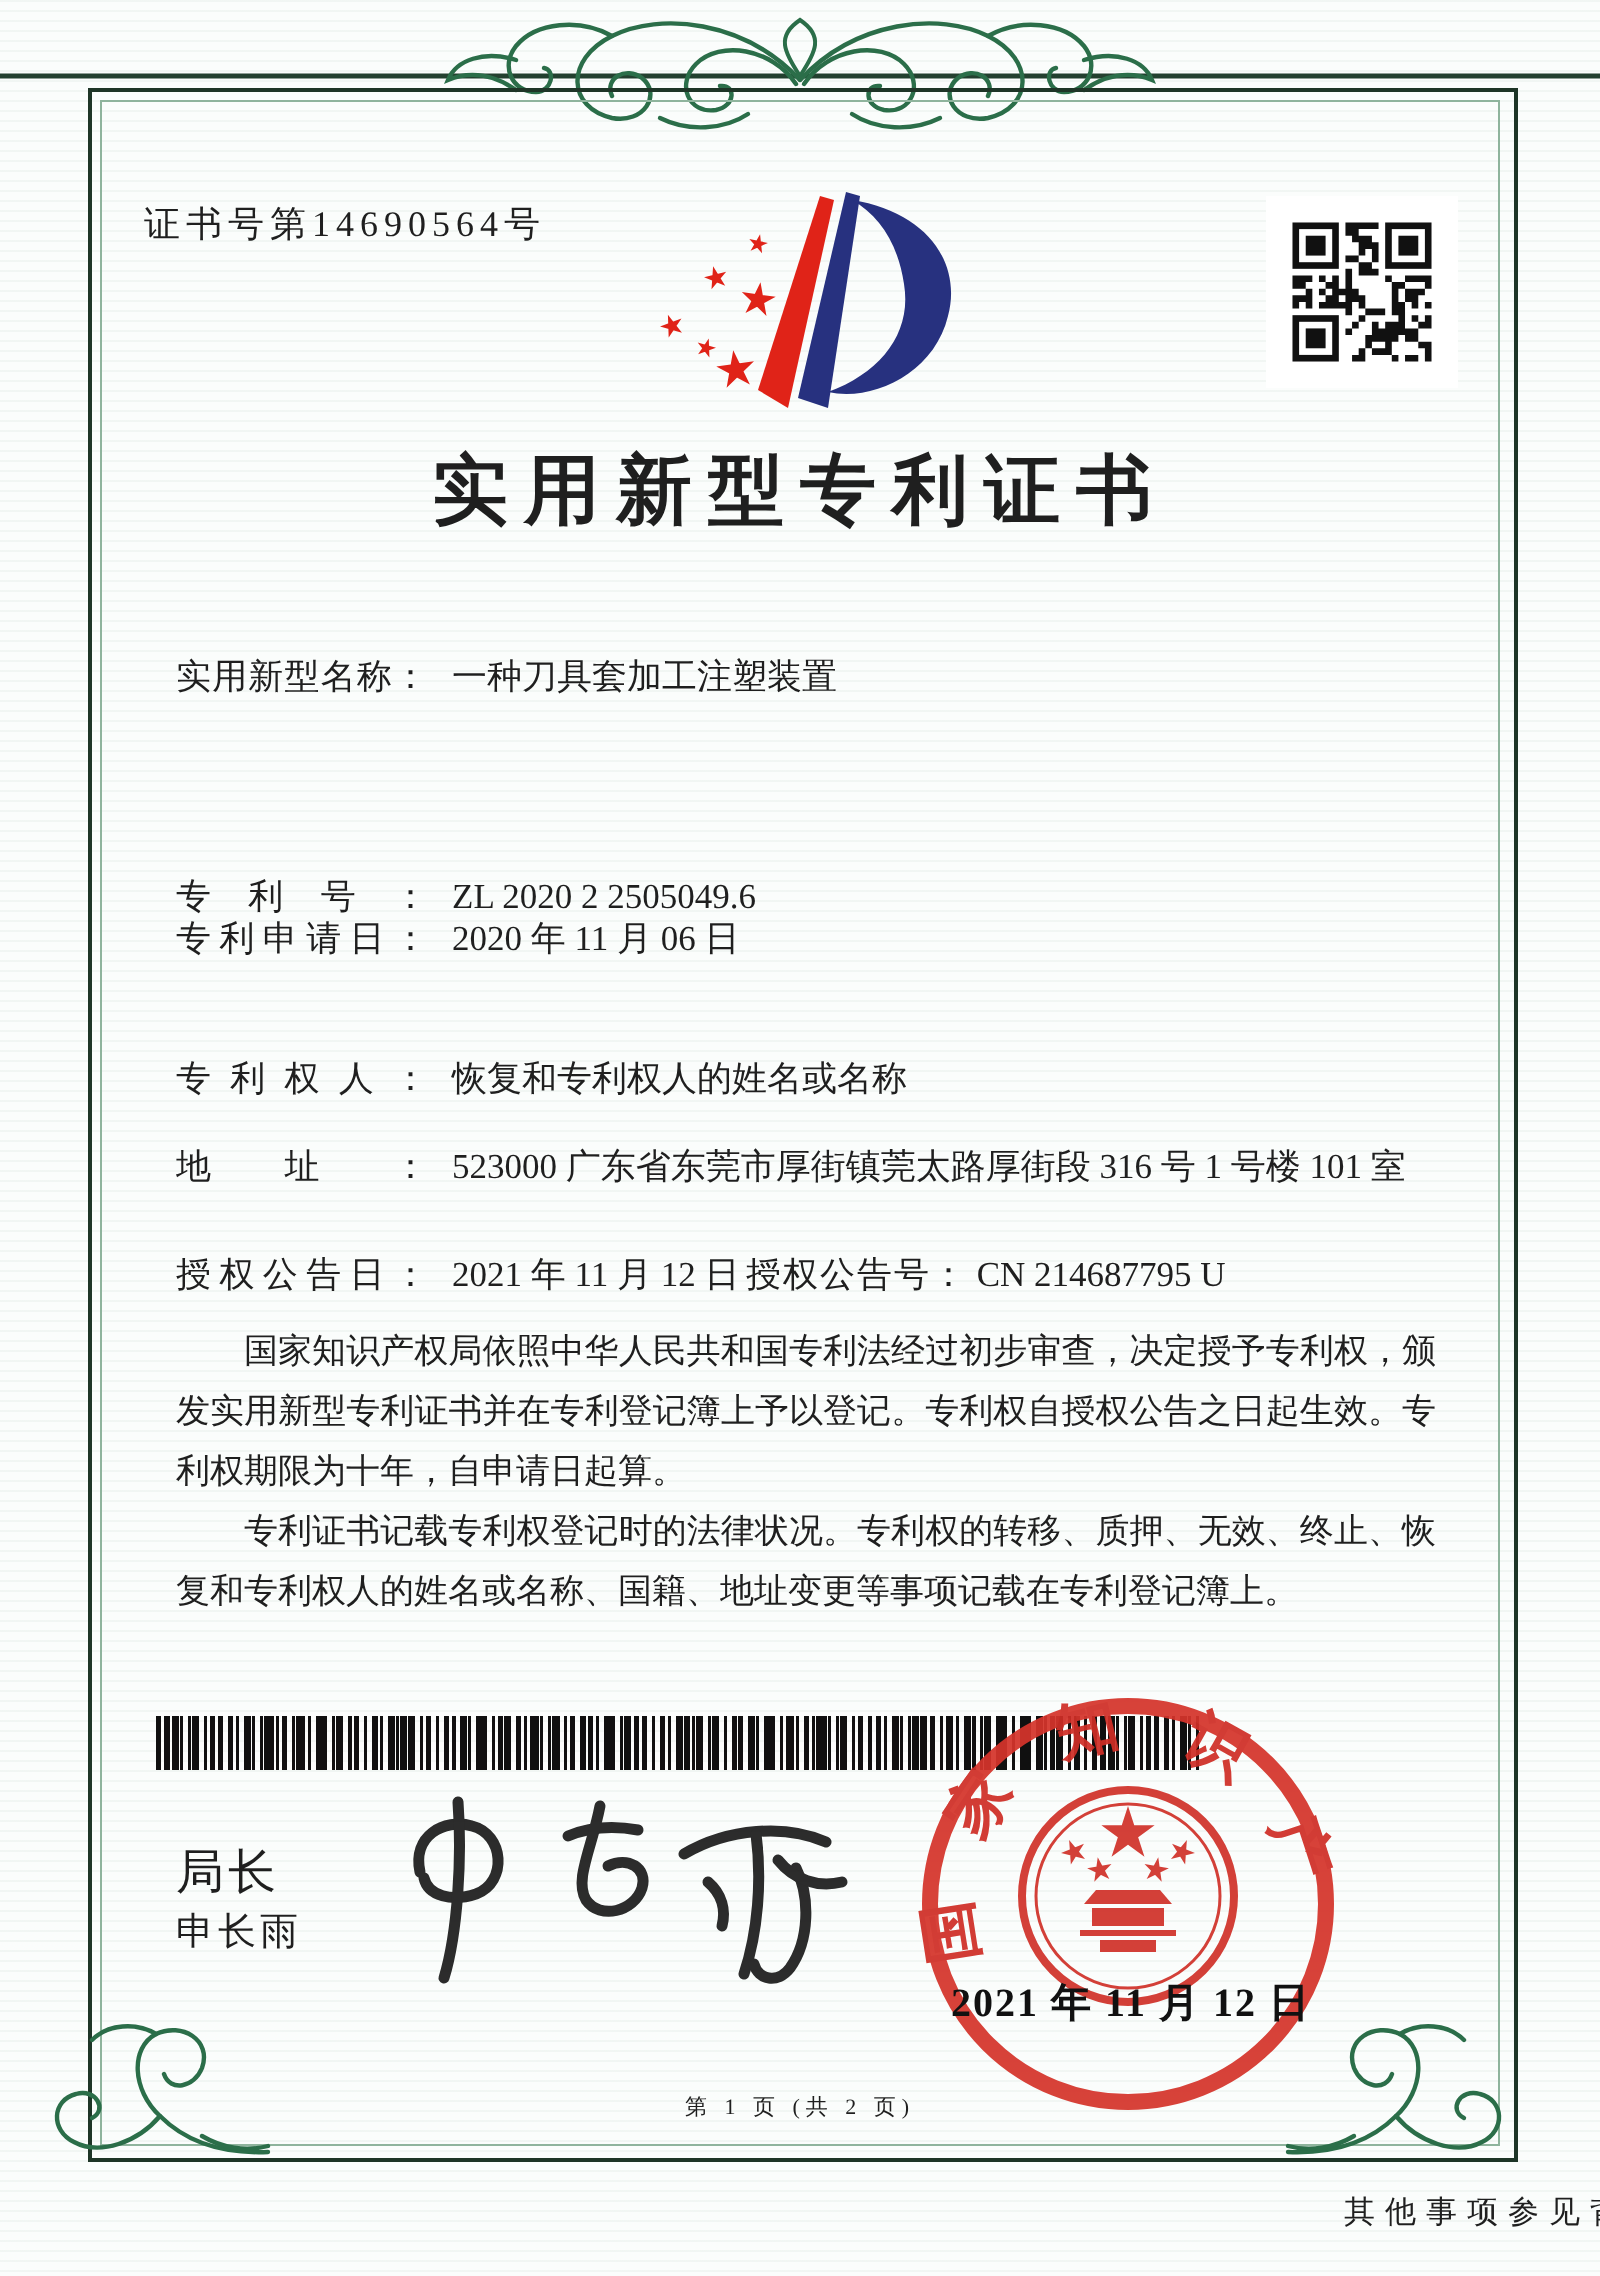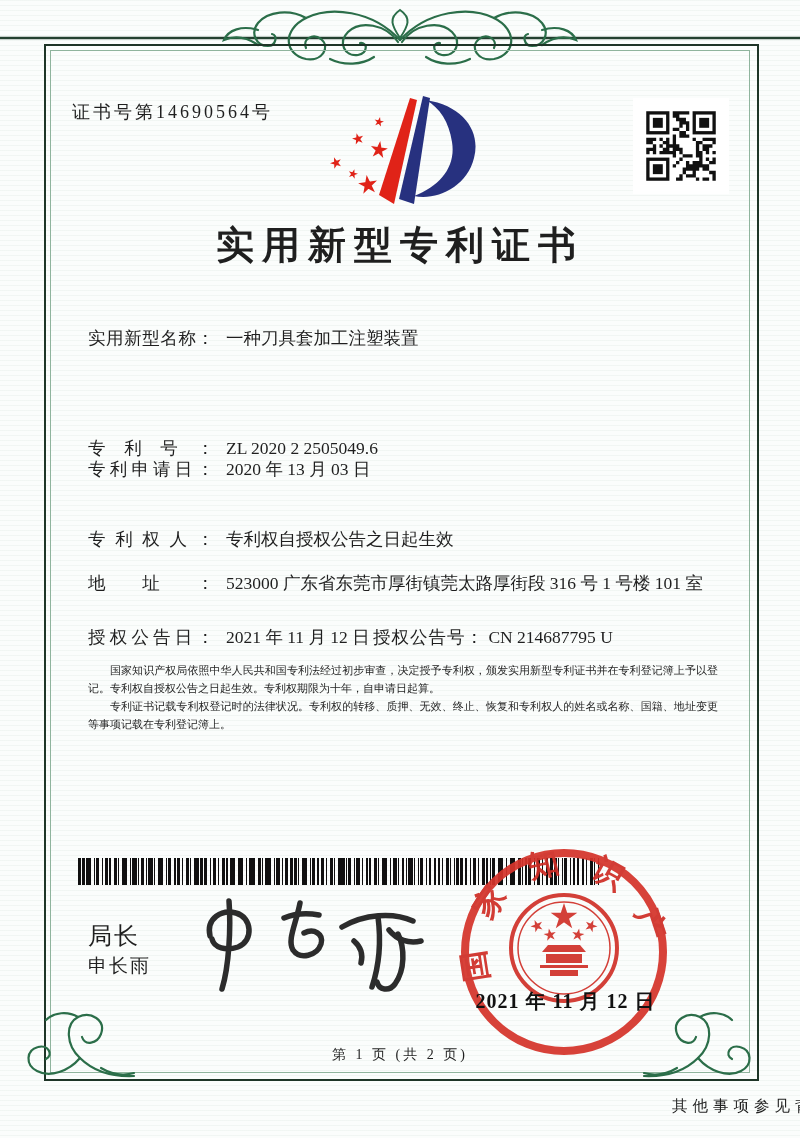--- a/index.html
+++ b/index.html
@@ -19,33 +19,33 @@
   .cert-no{left:72px;top:100px;font-size:18px;letter-spacing:3px;}
   .title{left:0;top:220px;width:800px;text-align:center;font-size:38px;font-weight:700;letter-spacing:8px;}
   
   .row{left:88px;width:652px;display:flex;font-size:17.5px;line-height:26px;}
   .lab{display:inline-block;width:126px;text-align:justify;text-align-last:justify;flex:0 0 126px;}
   .val{margin-left:12px;}
   .row-addr .val{width:508px;}
   .grant2{position:absolute;left:285px;top:0;white-space:nowrap;}
   .grant2 .lab2{letter-spacing:1px;}
   
-  .body-text{left:88px;top:661px;width:630px;font-size:11px;line-height:18px;text-align:justify;}
+  .body-text{left:88px;top:661px;width:630px;font-size:17px;line-height:30px;text-align:justify;}
   .body-text p{margin:0;text-indent:2em;}
   
   .barcode{left:78px;top:858px;width:522px;height:27px;
     background-image:
       repeating-linear-gradient(90deg,#101010 0 1.5px,transparent 1.5px 4px),
       repeating-linear-gradient(90deg,#101010 0 2.5px,transparent 2.5px 9px),
       repeating-linear-gradient(90deg,transparent 0 5px,#101010 5px 7px,transparent 7px 13px);
   }
   .director-title{left:88px;top:920px;font-size:24px;letter-spacing:2px;}
   .director-name{left:88px;top:953px;font-size:19px;letter-spacing:2px;}
   .seal-date{left:458px;top:988px;width:215px;text-align:center;font-size:20px;font-weight:700;color:#111;letter-spacing:1px;z-index:5;}
-  .page-info{left:0;top:1046px;width:800px;text-align:center;font-size:14px;letter-spacing:3px;}
+  .page-info{left:0;top:1046px;width:800px;text-align:center;font-size:11px;letter-spacing:3px;}
   .back-note{left:0;top:1096px;width:800px;text-align:right;font-size:15.5px;letter-spacing:5px;padding-left:36px;}
   svg{display:block;}
 </style>
 </head>
 <body>
 
 <div class="page">
 
   <svg width="0" height="0" style="position:absolute">
     <defs>
@@ -110,25 +110,25 @@
   <div class="abs row" style="top:325px">
     <span class="lab">实用新型名称：</span>
     <span class="val">一种刀具套加工注塑装置</span>
   </div>
   <div class="abs row" style="top:435px">
     <span class="lab">专利号：</span>
     <span class="val">ZL 2020 2 2505049.6</span>
   </div>
   <div class="abs row" style="top:456px">
     <span class="lab">专利申请日：</span>
-    <span class="val">2020 年 13 月 03 日</span>
+    <span class="val">2020 年 11 月 06 日</span>
   </div>
   <div class="abs row" style="top:526px">
     <span class="lab">专利权人：</span>
-    <span class="val">专利权自授权公告之日起生效</span>
+    <span class="val">恢复和专利权人的姓名或名称</span>
   </div>
   <div class="abs row row-addr" style="top:570px">
     <span class="lab">地址：</span>
     <span class="val">523000 广东省东莞市厚街镇莞太路厚街段 316 号 1 号楼 101 室</span>
   </div>
   <div class="abs row" style="top:624px;position:absolute">
     <span class="lab">授权公告日：</span>
     <span class="val">2021 年 11 月 12 日</span>
     <span class="grant2">
       <span class="lab2">授权公告号：</span>

